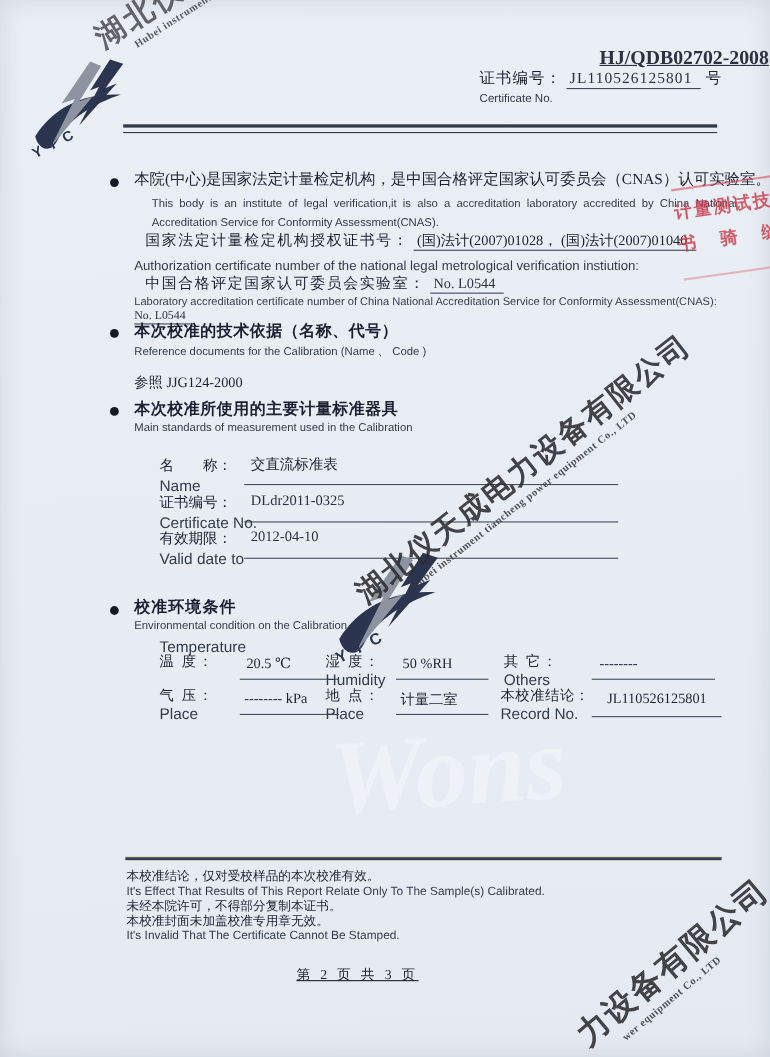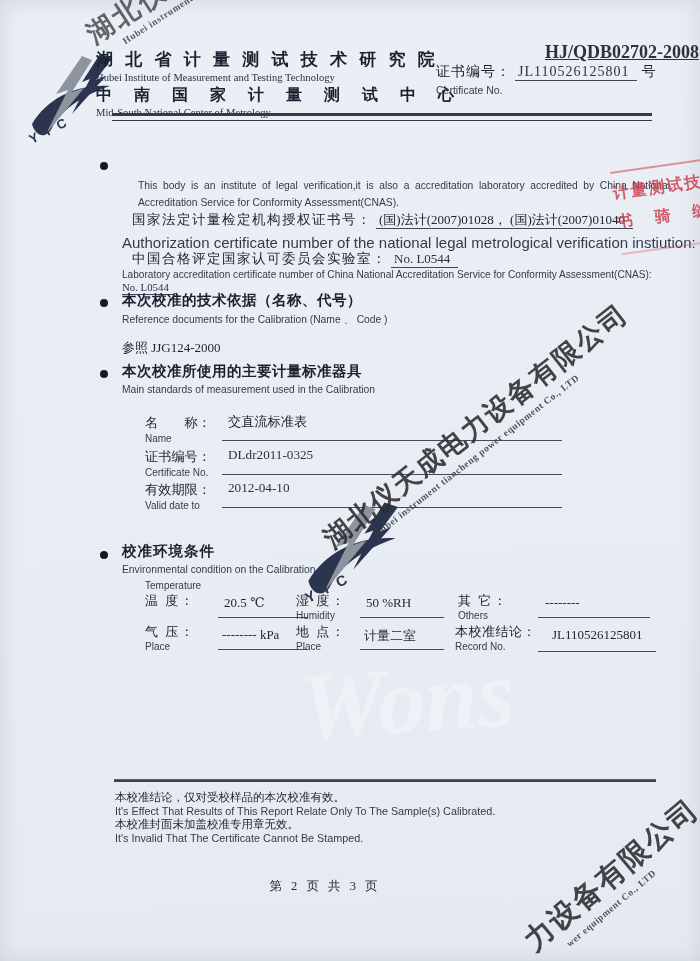--- a/index.html
+++ b/index.html
@@ -14,67 +14,62 @@
   .en{font-family:"Liberation Sans","DejaVu Sans",sans-serif;color:#333b4a;}
   .ens{font-family:"Liberation Serif","DejaVu Serif",serif;color:#2b3140;}
   .dot{width:8px;height:8px;border-radius:50%;background:#141925;}
   .uv{border-bottom:1.2px solid #3e4657;padding:0 8px 1px 3px;}
   .uline{position:absolute;height:1.2px;background:#434b5c;}
   .wm{color:#2c2c30;opacity:.88;white-space:nowrap;font-weight:bold;}
   .wm .wmen{font-size:9.5px;letter-spacing:.6px;font-family:"Liberation Serif",serif;font-weight:bold;color:#3a3a3e;}
   .envlabel{font-size:13px;letter-spacing:2px;color:#1b2130;}
   .envval{font-size:13px;color:#1b2130;white-space:nowrap;}
   .flabel{font-size:13.2px;color:#1b2130;}
-  .fen{font-size:10px;}
+  .fen{font-size:14px;}
 </style>
 </head>
 <body>
 
 <div id="paper">
 
   <div class="abs wm" style="left:92px;top:18px;transform:rotate(-33deg);transform-origin:0 50%;opacity:.82;">
     <div style="font-size:27px;letter-spacing:3px;color:#45454a;">湖北仪天成</div>
     <div class="wmen" style="margin-left:26px;">Hubei instrument tianche</div>
   </div>
 
   <div class="abs" style="left:300px;top:645px;font-size:95px;font-style:italic;font-weight:bold;color:#ffffff;opacity:.32;transform:rotate(-4deg);font-family:'Liberation Serif',serif;">Wons</div>
 
   <svg class="abs" style="left:22px;top:50px;" width="114" height="100" viewBox="0 0 114 100">
     <path d="M10,74 C26,48 54,34 88,36 C64,44 40,58 30,78 C24,90 13,86 10,74 Z" fill="#2c3550"></path>
     <path d="M60,6 L34,44 L46,40 L24,84 L62,38 L50,42 L70,10 Z" fill="#8e949f"></path>
     <path d="M78,4 L60,32 L68,29 L50,64 L84,26 L74,30 L90,8 Z" fill="#2c3550"></path>
     <text x="10" y="94" font-size="13" font-weight="bold" fill="#2c3550" letter-spacing="7" transform="rotate(-27 10 94)" font-family="Liberation Sans, sans-serif">YTC</text>
   </svg>
 
-  <div class="abs" style="left:96px;top:48px;">
-    <div class="cn" style="font-size:17px;font-weight:bold;letter-spacing:4px;white-space:nowrap;">湖 北 省 计 量 测 试 技 术 研 究 院</div>
-    <div class="ens" style="font-size:10.6px;margin-top:1px;">Hubei Institute of Measurement and Testing Technology</div>
-    <div class="cn" style="font-size:16px;font-weight:bold;letter-spacing:9px;margin-top:2px;white-space:nowrap;">中 南 国 家 计 量 测 试 中 心</div>
-    <div class="ens" style="font-size:10.6px;margin-top:1px;">Mid-South National Center of Metrology</div>
-  </div>
 
   <div class="abs ens" style="left:545px;top:42px;font-size:18px;font-weight:bold;text-decoration:underline;">HJ/QDB02702-2008</div>
 
   <div class="abs" style="left:436px;top:62px;white-space:nowrap;">
     <span class="cn" style="font-size:14px;letter-spacing:1px;">证书编号：</span>
     <span class="ens uv" style="font-size:14px;letter-spacing:1px;">JL110526125801</span>
     <span class="cn" style="font-size:14px;">号</span>
   </div>
   <div class="abs en" style="left:436px;top:84px;font-size:10.5px;">Certificate No.</div>
 
   <div class="abs" style="left:112px;top:113px;width:540px;height:4px;border-top:3px solid #333b49;border-bottom:1.5px solid #333b49;"></div>
 
   <div class="abs dot" style="left:100px;top:162px;"></div>
+  <div class="abs cn" style="left:122px;top:154px;font-size:14px;white-space:nowrap;">本院(中心)是国家法定计量检定机构，是中国合格评定国家认可委员会（CNAS）认可实验室。</div>
   <div class="abs en" style="left:138px;top:177px;width:532px;font-size:10.3px;line-height:17px;text-align:justify;">This body is an institute of legal verification,it is also a accreditation laboratory accredited by China National Accreditation Service for Conformity Assessment(CNAS).</div>
 
   <div class="abs" style="left:132px;top:210px;white-space:nowrap;">
     <span class="cn" style="font-size:13.5px;letter-spacing:1.5px;">国家法定计量检定机构授权证书号：</span>
     <span class="cn uv" style="font-size:13px;">(国)法计(2007)01028， (国)法计(2007)01040</span>
   </div>
-  <div class="abs en" style="left:122px;top:234px;font-size:15px;white-space:nowrap;text-align:center;">Authorization certificate number of the national legal metrological verification instiution:</div>
+  <div class="abs en" style="left:122px;top:234px;font-size:12px;white-space:nowrap;text-align:center;">Authorization certificate number of the national legal metrological verification instiution:</div>
 
   <div class="abs" style="left:132px;top:249px;white-space:nowrap;">
     <span class="cn" style="font-size:13.5px;letter-spacing:1.5px;">中国合格评定国家认可委员会实验室：</span>
     <span class="ens uv" style="font-size:13px;">No. L0544</span>
   </div>
   <div class="abs en" style="left:122px;top:269px;font-size:10.1px;white-space:nowrap;">Laboratory accreditation certificate number of China National Accreditation Service for Conformity Assessment(CNAS):</div>
   <div class="abs ens" style="left:122px;top:281px;font-size:10.8px;border-bottom:1px solid #3e4657;padding:0 4px 1px 0;">No. L0544</div>
 
   <div class="abs dot" style="left:100px;top:299px;"></div>
   <div class="abs cn" style="left:122px;top:291px;font-size:14.5px;font-weight:bold;letter-spacing:.5px;">本次校准的技术依据（名称、代号）</div>
@@ -156,19 +151,20 @@
               color:rgba(203,58,75,.82);font-family:'Liberation Serif',serif;">
     <div style="font-size:16px;font-weight:bold;letter-spacing:2px;margin-top:10px;white-space:nowrap;">计量测试技术研</div>
     <div style="font-size:16px;font-weight:bold;letter-spacing:9px;margin-top:8px;white-space:nowrap;">书 骑 缝 章</div>
   </div>
 
   <div class="abs" style="left:114px;top:779px;width:542px;height:1.5px;background:#39414f;border-top:1px solid rgba(185,150,70,.4);"></div>
 
   <div class="abs" style="left:115px;top:791px;line-height:13.6px;">
     <div class="cn" style="font-size:11.5px;">本校准结论，仅对受校样品的本次校准有效。</div>
     <div class="en" style="font-size:10.8px;">It's Effect That Results  of This Report Relate Only To The Sample(s) Calibrated.</div>
+    <div class="cn" style="font-size:11.5px;">未经本院许可，不得部分复制本证书。</div>
     <div class="cn" style="font-size:11.5px;">本校准封面未加盖校准专用章无效。</div>
     <div class="en" style="font-size:10.8px;">It's Invalid That The Certificate Cannot Be Stamped.</div>
   </div>
 
-  <div class="abs cn" style="left:0;width:556px;top:878px;text-align:center;padding-left:94px;box-sizing:border-box;font-size:12.5px;letter-spacing:3px;">第 2 页 共 3 页</div>
+  <div class="abs cn" style="left:0;width:556px;top:878px;text-align:center;padding-left:94px;box-sizing:border-box;font-size:12.5px;letter-spacing:3px;text-decoration:underline;">第 2 页 共 3 页</div>
 
 </div>
 
 </body></html>

